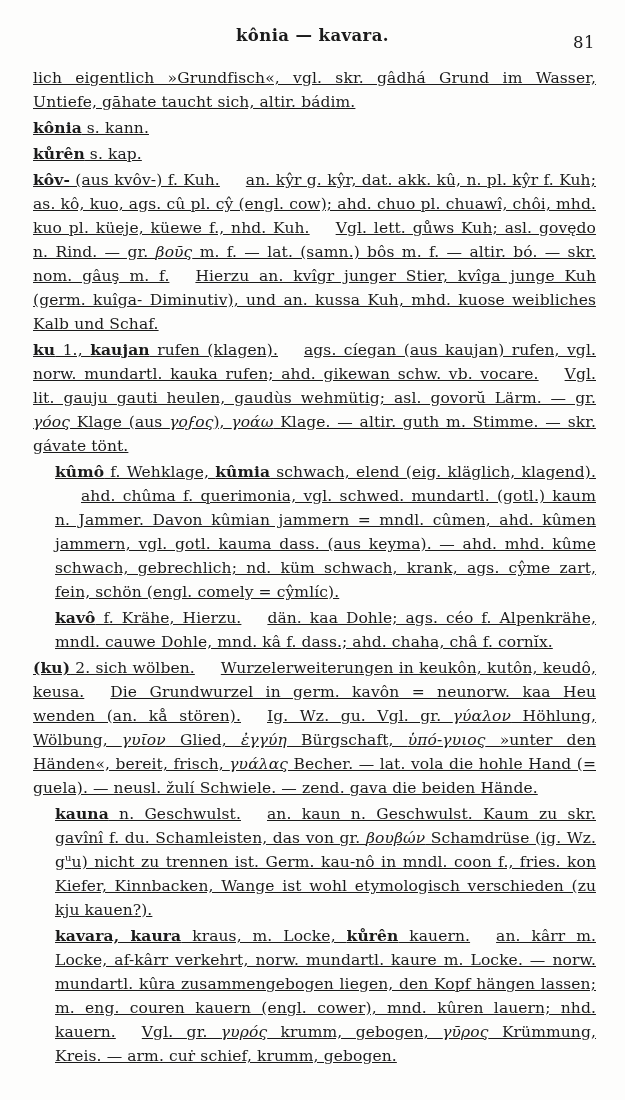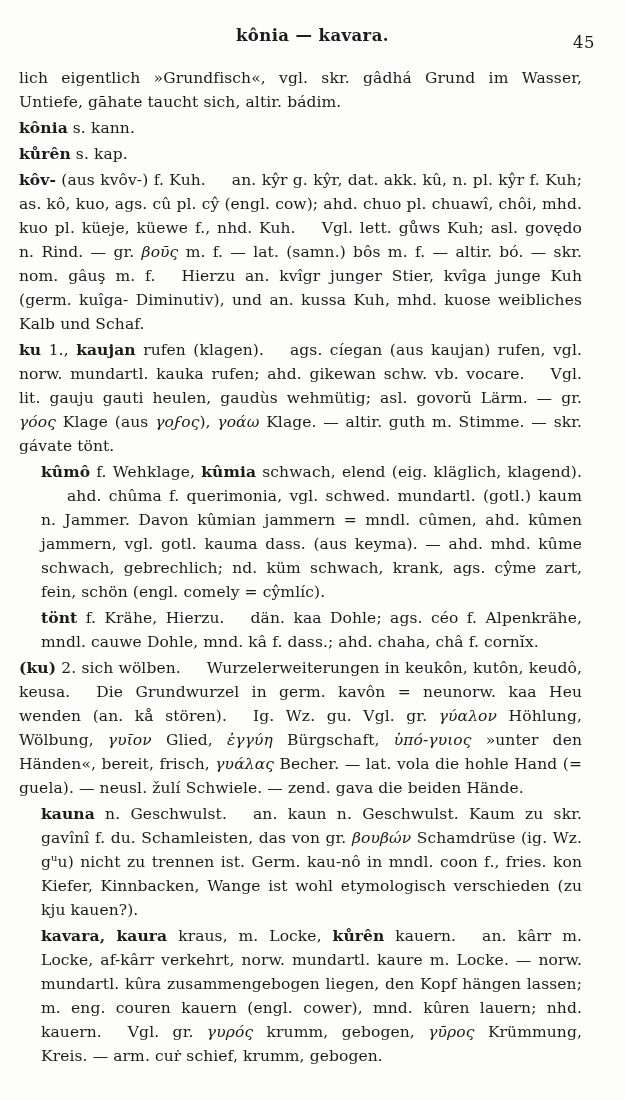--- a/index.html
+++ b/index.html
@@ -28,49 +28,50 @@
     letter-spacing: 0.4px;
   }
   .page-number {
     position: absolute;
     right: 30px; top: 7px;
     font-size: 16.5px;
     letter-spacing: 0.5px;
   }
   .body-text {
     position: absolute;
-    top: 66px; left: 19px;
+    top: 66px; left: 33px;
     width: 563px;
     font-size: 15.5px;
     line-height: 24px;
+    text-decoration: underline;
   }
   p.para {
     margin: 0 0 2px 0;
     text-align: justify;
     letter-spacing: 0.1px;
   }
   p.para.indent { margin-left: 22px; }
   .bold { font-weight: 700; }
   .italic { font-style: italic; }
   .gap { display: inline-block; width: 26px; }
   .sup { vertical-align: super; font-size: 10px; line-height: 0; }
 </style>
 </head>
 <body>
 
 <div class="page">
   <div class="header">
     <span class="header-title">kônia — kavara.</span>
-    <span class="page-number">45</span>
+    <span class="page-number">81</span>
   </div>
   <div class="body-text">
       <p class="para"><span>lich eigentlich »Grundfisch«, vgl. skr. gâdhá Grund im Wasser, Untiefe, gāhate taucht sich, altir. bádim.</span></p>
       <p class="para"><span class="bold">kônia</span><span> s. kann.</span></p>
       <p class="para"><span class="bold">kůrên</span><span> s. kap.</span></p>
       <p class="para"><span class="bold">kôv-</span><span> (aus kvôv-) f. Kuh.</span><span class="gap"></span><span>an. kŷr g. kŷr, dat. akk. kû, n. pl. kŷr f. Kuh; as. kô, kuo, ags. cû pl. cŷ (engl. cow); ahd. chuo pl. chuawî, chôi, mhd. kuo pl. küeje, küewe f., nhd. Kuh.</span><span class="gap"></span><span>Vgl. lett. gůws Kuh; asl. govędo n. Rind. — gr. </span><span class="italic">βοῦς</span><span> m. f. — lat. (samn.) bôs m. f. — altir. bó. — skr. nom. gâuş m. f.</span><span class="gap"></span><span>Hierzu an. kvîgr junger Stier, kvîga junge Kuh (germ. kuîga- Diminutiv), und an. kussa Kuh, mhd. kuose weibliches Kalb und Schaf.</span></p>
       <p class="para"><span class="bold">ku</span><span> 1., </span><span class="bold">kaujan</span><span> rufen (klagen).</span><span class="gap"></span><span>ags. cíegan (aus kaujan) rufen, vgl. norw. mundartl. kauka rufen; ahd. gikewan schw. vb. vocare.</span><span class="gap"></span><span>Vgl. lit. gauju gauti heulen, gaudùs wehmütig; asl. govorŭ Lärm. — gr. </span><span class="italic">γόος</span><span> Klage (aus </span><span class="italic">γοϝος</span><span>), </span><span class="italic">γοάω</span><span> Klage. — altir. guth m. Stimme. — skr. gávate tönt.</span></p>
       <p class="para indent"><span class="bold">kûmô</span><span> f. Wehklage, </span><span class="bold">kûmia</span><span> schwach, elend (eig. kläglich, klagend).</span><span class="gap"></span><span>ahd. chûma f. querimonia, vgl. schwed. mundartl. (gotl.) kaum n. Jammer. Davon kûmian jammern = mndl. cûmen, ahd. kûmen jammern, vgl. gotl. kauma dass. (aus keyma). — ahd. mhd. kûme schwach, gebrechlich; nd. küm schwach, krank, ags. cŷme zart, fein, schön (engl. comely = cŷmlíc).</span></p>
-      <p class="para indent"><span class="bold">tönt</span><span> f. Krähe, Hierzu.</span><span class="gap"></span><span>dän. kaa Dohle; ags. céo f. Alpenkrähe, mndl. cauwe Dohle, mnd. kâ f. dass.; ahd. chaha, châ f. cornĭx.</span></p>
+      <p class="para indent"><span class="bold">kavô</span><span> f. Krähe, Hierzu.</span><span class="gap"></span><span>dän. kaa Dohle; ags. céo f. Alpenkrähe, mndl. cauwe Dohle, mnd. kâ f. dass.; ahd. chaha, châ f. cornĭx.</span></p>
       <p class="para"><span class="bold">(ku)</span><span> 2. sich wölben.</span><span class="gap"></span><span>Wurzelerweiterungen in keukôn, kutôn, keudô, keusa.</span><span class="gap"></span><span>Die Grundwurzel in germ. kavôn = neunorw. kaa Heu wenden (an. kå stören).</span><span class="gap"></span><span>Ig. Wz. gu. Vgl. gr. </span><span class="italic">γύαλον</span><span> Höhlung, Wölbung, </span><span class="italic">γυῖον</span><span> Glied, </span><span class="italic">ἐγγύη</span><span> Bürgschaft, </span><span class="italic">ὑπό-γυιος</span><span> »unter den Händen«, bereit, frisch, </span><span class="italic">γυάλας</span><span> Becher. — lat. vola die hohle Hand (= guela). — neusl. žulí Schwiele. — zend. gava die beiden Hände.</span></p>
       <p class="para indent"><span class="bold">kauna</span><span> n. Geschwulst.</span><span class="gap"></span><span>an. kaun n. Geschwulst. Kaum zu skr. gavînî f. du. Schamleisten, das von gr. </span><span class="italic">βουβών</span><span> Schamdrüse (ig. Wz. g</span><span class="sup">u</span><span>u) nicht zu trennen ist. Germ. kau-nô in mndl. coon f., fries. kon Kiefer, Kinnbacken, Wange ist wohl etymologisch verschieden (zu kju kauen?).</span></p>
       <p class="para indent"><span class="bold">kavara, kaura</span><span> kraus, m. Locke, </span><span class="bold">kůrên</span><span> kauern.</span><span class="gap"></span><span>an. kârr m. Locke, af-kârr verkehrt, norw. mundartl. kaure m. Locke. — norw. mundartl. kûra zusammengebogen liegen, den Kopf hängen lassen; m. eng. couren kauern (engl. cower), mnd. kûren lauern; nhd. kauern.</span><span class="gap"></span><span>Vgl. gr. </span><span class="italic">γυρός</span><span> krumm, gebogen, </span><span class="italic">γῦρος</span><span> Krümmung, Kreis. — arm. cuṙ schief, krumm, gebogen.</span></p>
     </div>
 </div>
 
 </body></html>

